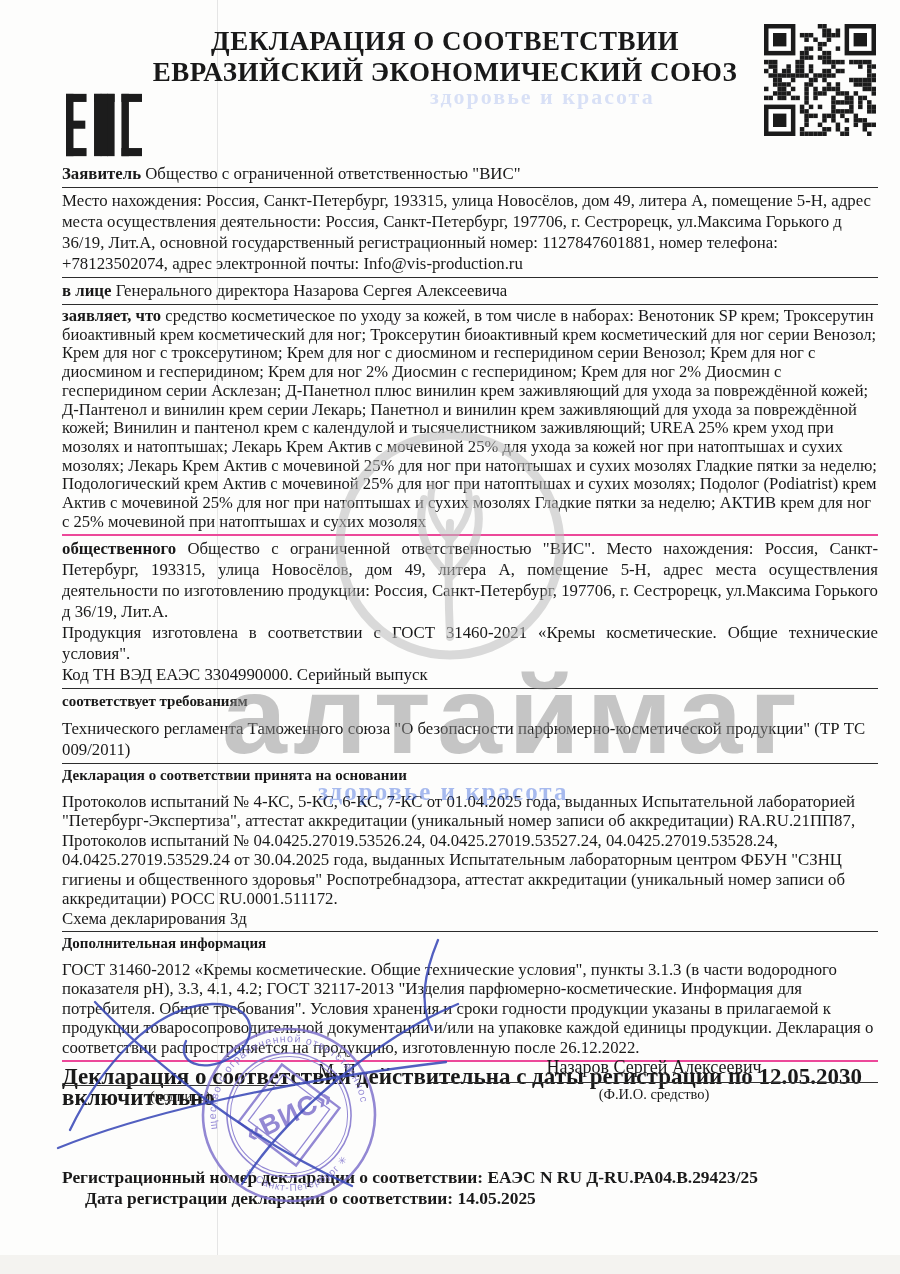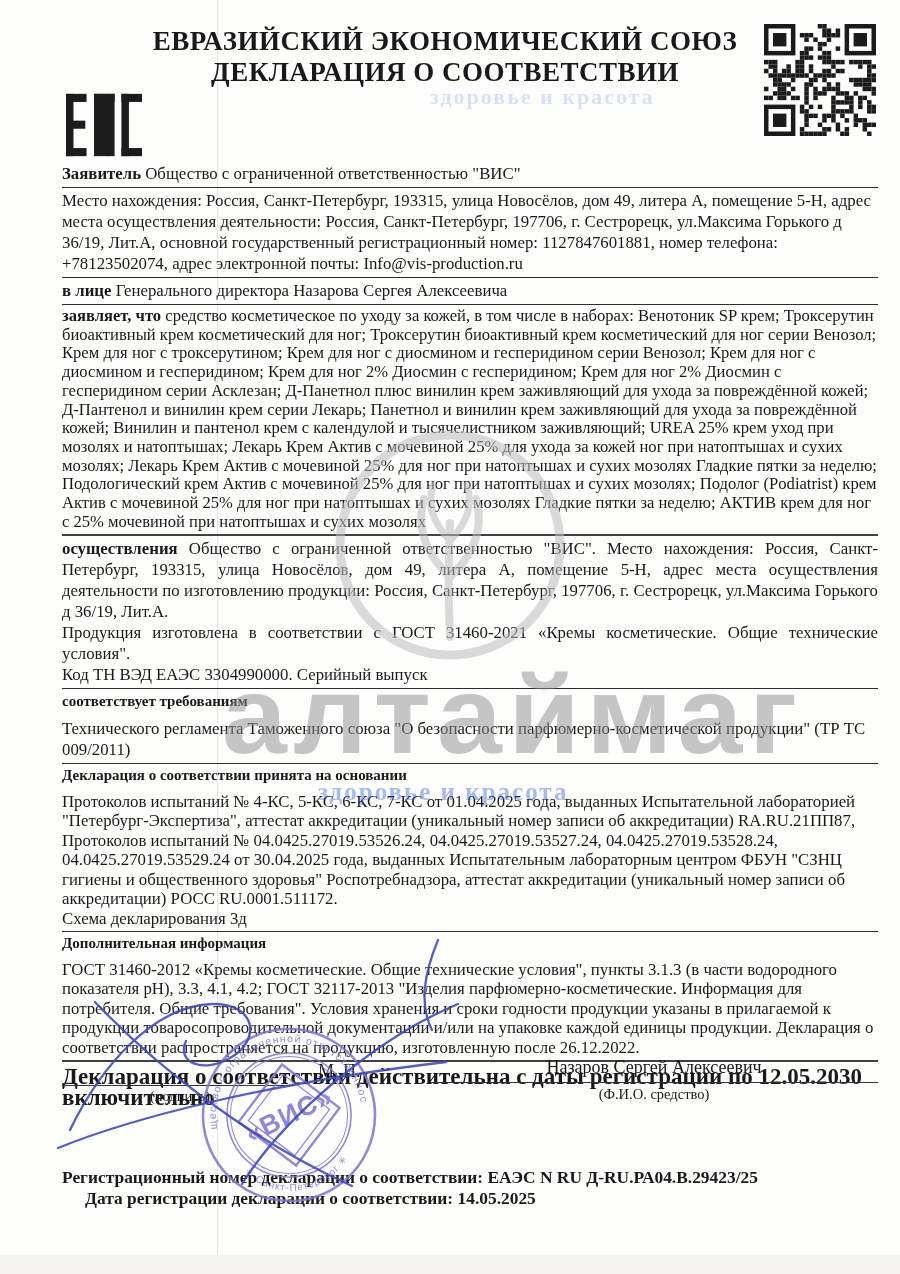--- a/index.html
+++ b/index.html
@@ -11,21 +11,21 @@
   
   .eac{position:absolute;left:66px;top:90px;z-index:2;}
   .title{position:absolute;left:150px;right:160px;top:26px;text-align:center;z-index:2;
          font-weight:bold;font-size:27px;line-height:31px;letter-spacing:.5px;}
   .qr{position:absolute;left:764px;top:24px;z-index:2;}
   
   .doc{position:absolute;left:62px;top:161px;width:816px;z-index:2;font-size:16.8px;line-height:21px;}
   .doc p{margin:0;}
   .sec{padding:2px 0 3px 0;}
   .rule{border-bottom:1.5px solid #2c2c2c;}
-  .rule2{border-bottom:2px solid #404040;}
+  .rule2{border-bottom:2px solid #ec4899;}
   .tight{line-height:18.7px;font-size:16.6px;}
   .mid{line-height:19.5px;}
   .just{text-align:justify;}
   .hd{font-weight:bold;font-size:15px;}
   .gap{margin-top:6px !important;}
   .validity{font-weight:bold;font-size:23px;padding-top:4px;}
   
   .sigline{position:absolute;border-top:1.6px solid #333;z-index:2;}
   .sl-left{left:62px;top:1085px;width:233px;}
   .sl-right{left:430px;top:1082px;width:448px;}
@@ -67,22 +67,22 @@
         <rect x="45" y="0" width="12" height="100"></rect>
       <rect x="55.5" y="0" width="12" height="100"></rect>
         <rect x="66" y="0" width="12" height="100"></rect>
       <rect x="89" y="0" width="12" height="100"></rect>
         <rect x="89" y="0" width="33" height="13"></rect>
       <rect x="89" y="87" width="33" height="13"></rect>
     </g>
   </svg>
 
   <div class="title">
+    <div>ДЕКЛАРАЦИЯ О СООТВЕТСТВИИ</div>
     <div>ЕВРАЗИЙСКИЙ ЭКОНОМИЧЕСКИЙ СОЮЗ</div>
-    <div>ДЕКЛАРАЦИЯ О СООТВЕТСТВИИ</div>
   </div>
 
   <svg class="qr" width="112" height="112" viewBox="0 0 112 112" aria-hidden="true">
     <g fill="#1b1b1b">
       <g>
           <rect x="0" y="0" width="31.4" height="31.4"></rect>
           <rect x="4.5" y="4.5" width="22.4" height="22.4" fill="#fff"></rect>
           <rect x="9" y="9" width="13.4" height="13.4"></rect>
         </g>
       <g>
@@ -324,21 +324,21 @@
       <p><b>в лице</b>
          <span>Генерального директора Назарова Сергея Алексеевича</span></p>
     </div>
 
     <div class="sec rule2 tight">
       <p><b>заявляет, что</b>
          <span>средство косметическое по уходу за кожей, в том числе в наборах: Венотоник SP крем; Троксерутин биоактивный крем косметический для ног; Троксерутин биоактивный крем косметический для ног серии Венозол; Крем для ног с троксерутином; Крем для ног с диосмином и гесперидином серии Венозол; Крем для ног с диосмином и гесперидином; Крем для ног 2% Диосмин с гесперидином; Крем для ног 2% Диосмин с гесперидином серии Асклезан; Д-Панетнол плюс винилин крем заживляющий для ухода за повреждённой кожей; Д-Пантенол и винилин крем серии Лекарь; Панетнол и винилин крем заживляющий для ухода за повреждённой кожей; Винилин и пантенол крем с календулой и тысячелистником заживляющий; UREA 25% крем уход при мозолях и натоптышах; Лекарь Крем Актив с мочевиной 25% для ухода за кожей ног при натоптышах и сухих мозолях; Лекарь Крем Актив с мочевиной 25% для ног при натоптышах и сухих мозолях Гладкие пятки за неделю; Подологический крем Актив с мочевиной 25% для ног при натоптышах и сухих мозолях; Подолог (Podiatrist) крем Актив с мочевиной 25% для ног при натоптышах и сухих мозолях Гладкие пятки за неделю; АКТИВ крем для ног с 25% мочевиной при натоптышах и сухих мозолях</span></p>
     </div>
 
     <div class="sec rule">
-      <p class="just"><b>осуществления</b>
+      <p class="just"><b>общественного</b>
          <span>Общество с ограниченной ответственностью "ВИС". Место нахождения: Россия, Санкт-Петербург, 193315, улица Новосёлов, дом 49, литера А, помещение 5-Н, адрес места осуществления деятельности по изготовлению продукции: Россия, Санкт-Петербург, 197706, г. Сестрорецк, ул.Максима Горького д 36/19, Лит.А.</span></p>
       <p class="just">Продукция изготовлена в соответствии с ГОСТ 31460-2021 «Кремы косметические. Общие технические условия".</p>
       <p>Код ТН ВЭД ЕАЭС 3304990000. Серийный выпуск</p>
     </div>
 
     <div class="sec rule">
       <p class="hd">соответствует требованиям</p>
       <p class="gap">Технического регламента Таможенного союза "О безопасности парфюмерно-косметической продукции" (ТР ТС 009/2011)</p>
     </div>
 

